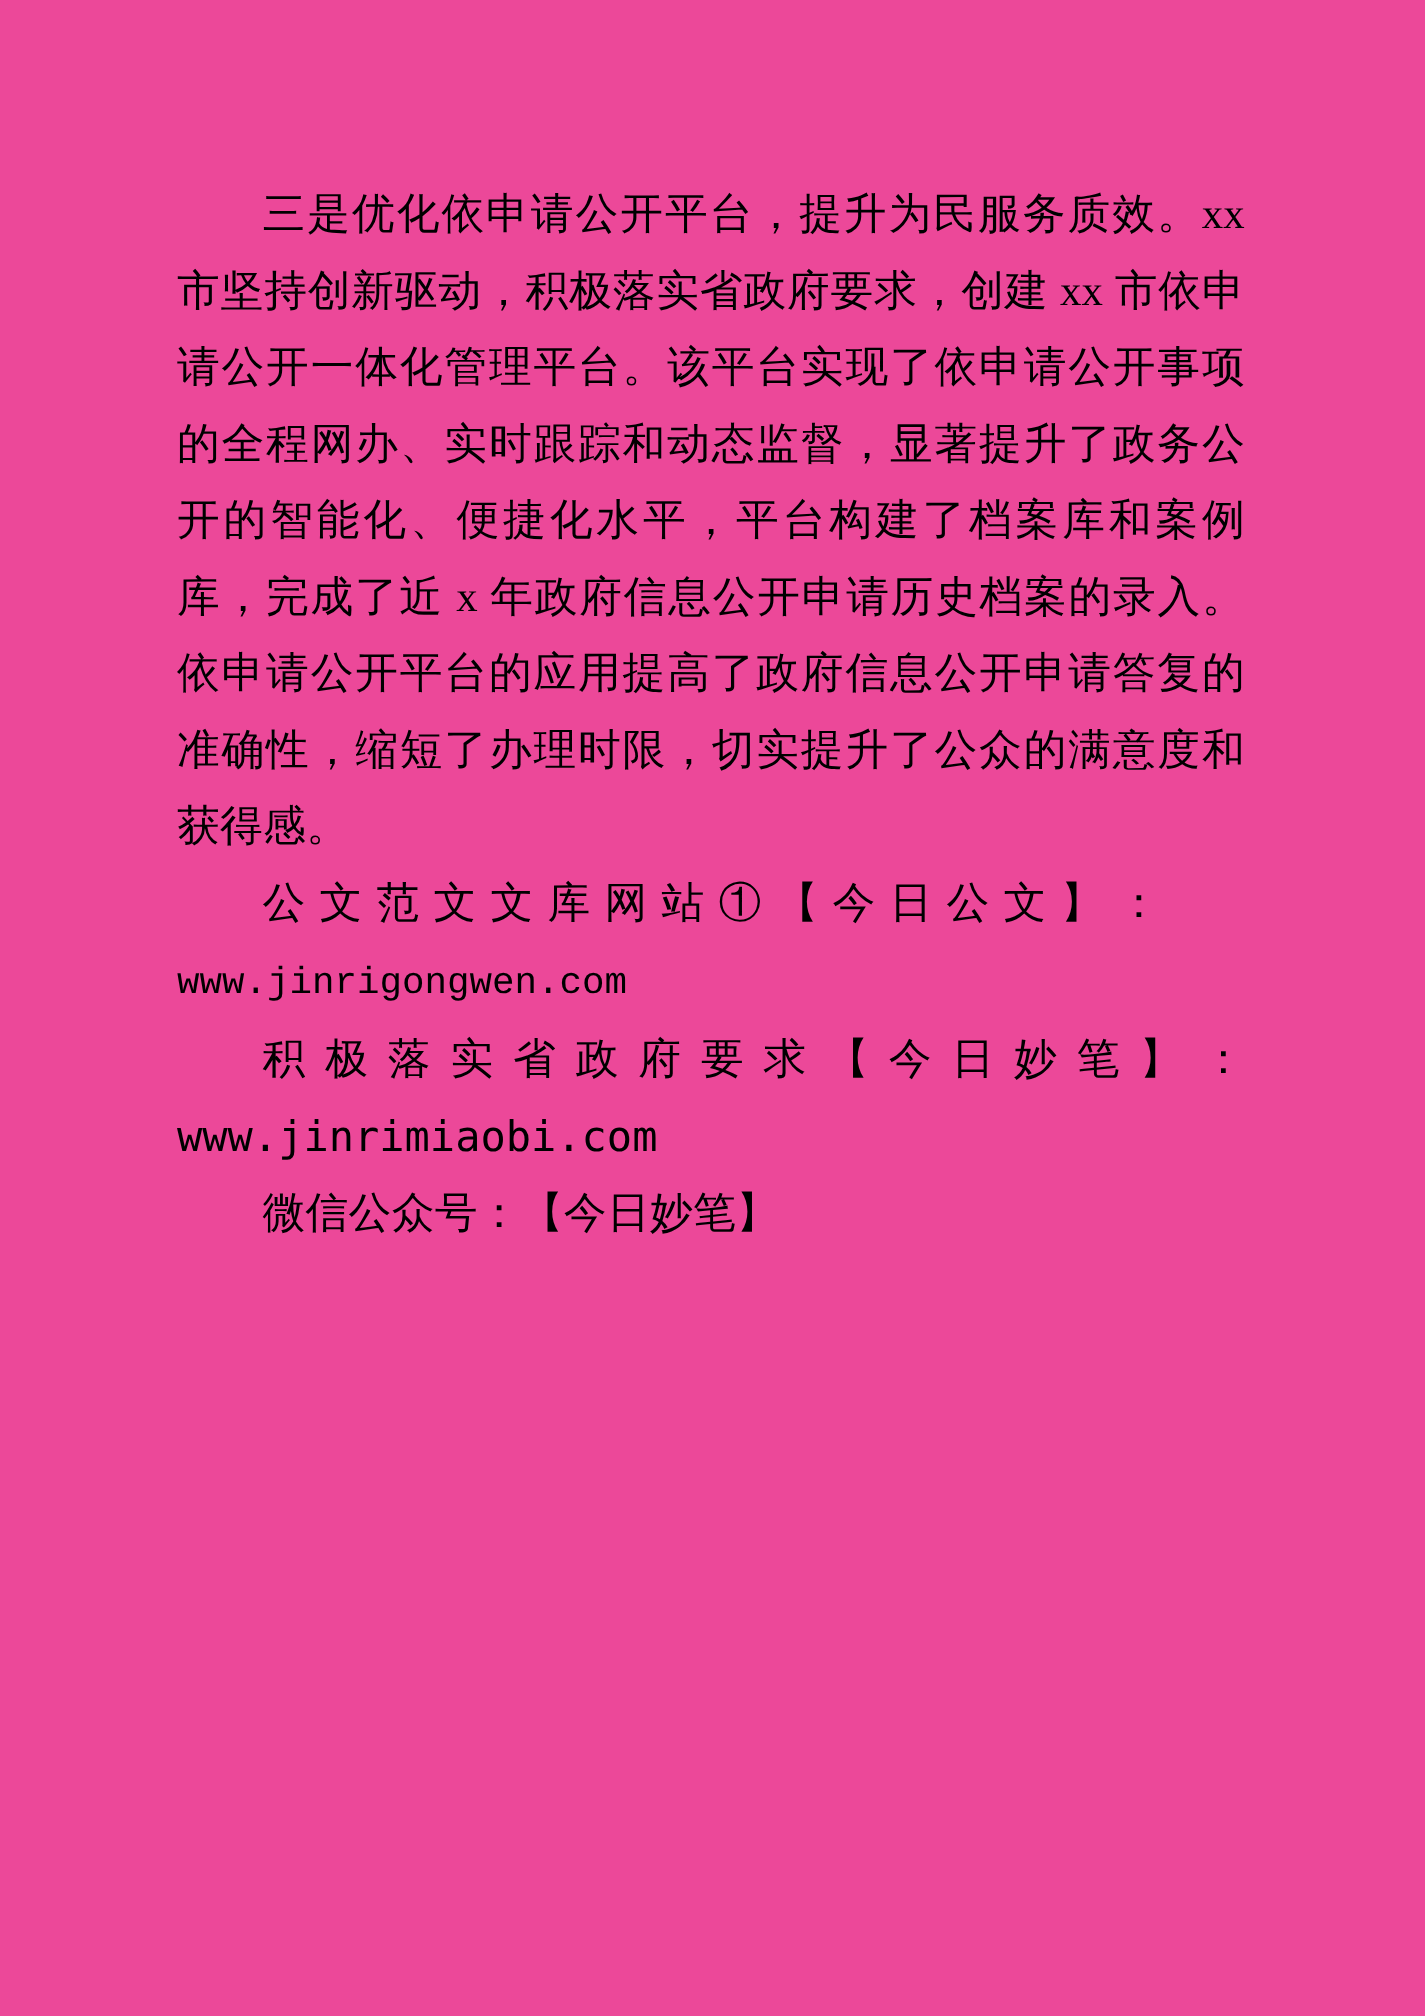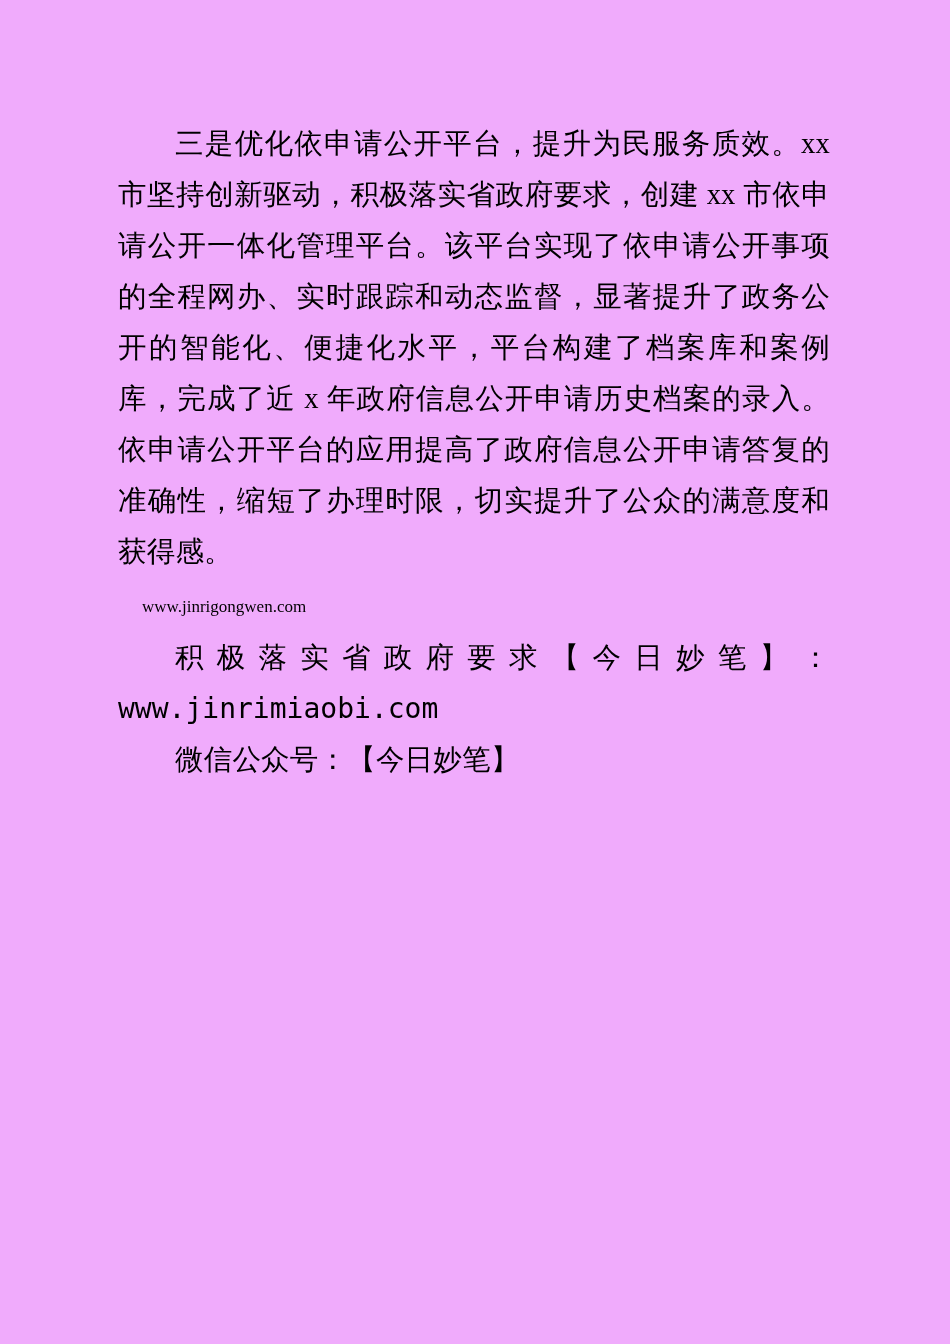--- a/index.html
+++ b/index.html
@@ -13,62 +13,62 @@
     font-family: "Liberation Serif", "DejaVu Serif", serif;
     color: #000000;
     overflow: hidden;
   }
   .page {
     position: relative;
     width: 950px;
     height: 1344px;
     box-sizing: border-box;
     padding: 118px 120px 0 118px;
-    background: #f0abfc;
+    background: #ec4899;
   }
   .doc-body {
     font-size: 28.5px;
     line-height: 51px;
     text-align: justify;
     text-justify: inter-ideograph;
     letter-spacing: 0.2px;
   }
   p {
     margin: 0;
     padding: 0;
   }
   .indent {
     text-indent: 2em;
   }
   .spaced {
     letter-spacing: 9.5px;
   }
   .latin {
-    font-family: Liberation Serif, serif;
-    font-size: 17px;
+    font-family: Liberation Mono, monospace;
+    font-size: 25px;
     letter-spacing: 0;
-    margin-left: 24px;
   }
   .latin-sm {
     font-family: "DejaVu Sans Mono", "Liberation Mono", monospace;
     font-size: 28px;
     letter-spacing: 0;
   }
   .nowrap {
     white-space: nowrap;
   }
 </style>
 </head>
 <body>
 
 <div class="page">
   <div class="doc-body">
 
     <p class="indent">三是优化依申请公开平台，提升为民服务质效。xx 市坚持创新驱动，积极落实省政府要求，创建 xx 市依申请公开一体化管理平台。该平台实现了依申请公开事项的全程网办、实时跟踪和动态监督，显著提升了政务公开的智能化、便捷化水平，平台构建了档案库和案例库，完成了近 x 年政府信息公开申请历史档案的录入。依申请公开平台的应用提高了政府信息公开申请答复的准确性，缩短了办理时限，切实提升了公众的满意度和获得感。</p>
 
+    <p class="indent"><span class="spaced">公文范文文库网站①【今日公文】：</span></p>
     <p><span class="latin">www.jinrigongwen.com</span></p>
 
     <p class="indent"><span>积极落实省政府要求【今日妙笔】：</span><span class="latin-sm nowrap">www.jinrimiaobi.com</span></p>
 
 
 
     <p class="indent">微信公众号：【今日妙笔】</p>
 
   </div>
 </div>

